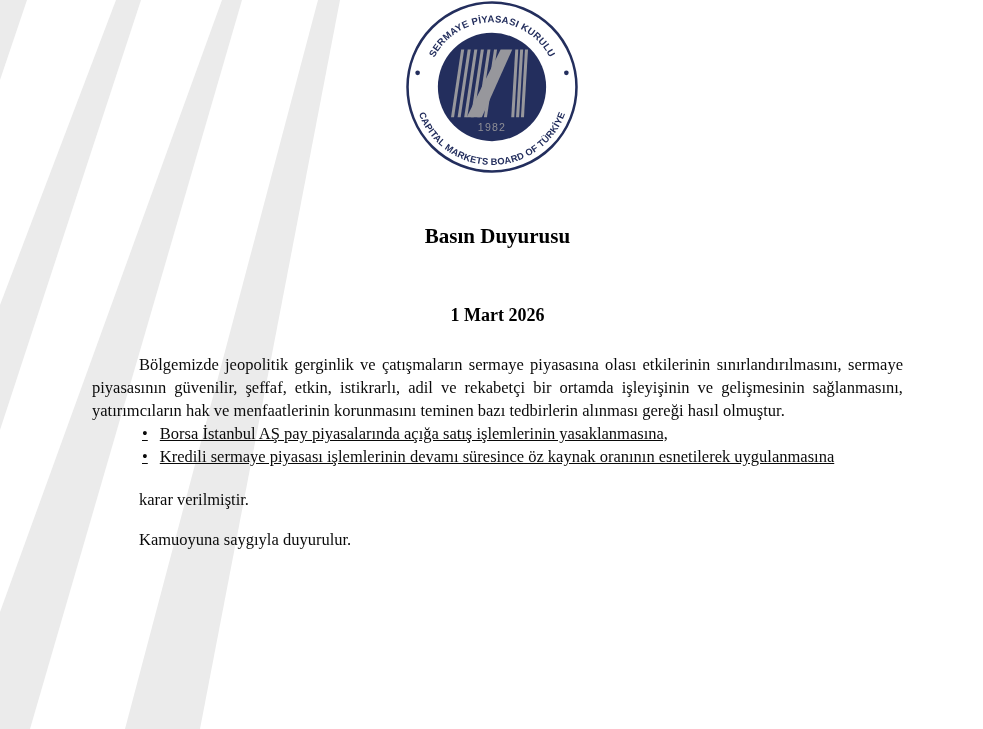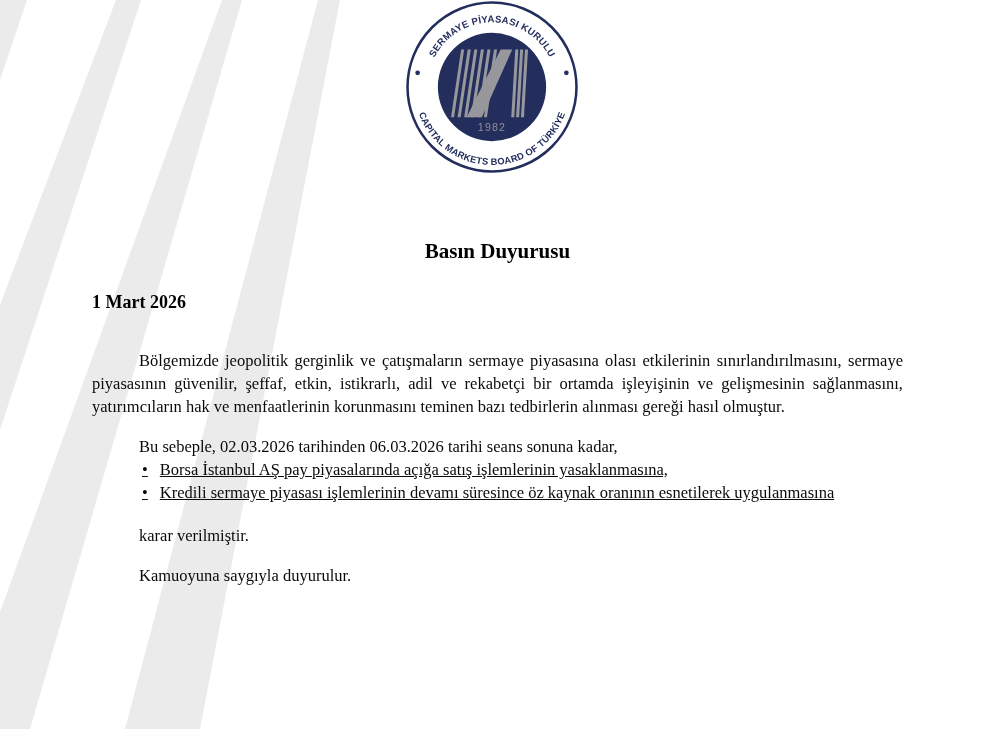--- a/index.html
+++ b/index.html
@@ -18,31 +18,31 @@
   .logo-wrap svg{display:block;}
   .arc-text{
     font-family:"Liberation Sans",sans-serif;
     font-weight:bold;font-size:9.5px;letter-spacing:0.25px;
   }
   .arc-text-bottom{font-size:9.2px;letter-spacing:0.2px;}
   .year-text{
     font-family:"Liberation Sans",sans-serif;
     font-size:10.5px;letter-spacing:1.2px;
   }
-  .content{position:absolute;left:92px;top:239px;width:811px;}
+  .content{position:absolute;left:92px;top:224px;width:811px;}
   .title{
     margin:0;font-size:21px;line-height:24px;font-weight:bold;
     text-align:center;color:#000;
   }
   .date{
-    margin-top:28px;font-size:18px;line-height:22px;font-weight:bold;
-    text-align:left;color:#000;
+    margin-top:56px;font-size:18px;line-height:22px;font-weight:bold;
+    text-align:center;color:#000;
   }
   p{margin:0;font-size:16.5px;line-height:23px;color:#0a0a0a;}
-  .p-main{margin-top:36px;text-align:justify;text-indent:47px;}
+  .p-main{margin-top:27px;text-align:justify;text-indent:47px;}
   .p-intro{margin-top:17px;text-indent:47px;}
   .p-bullet{text-align:justify;text-indent:50px;text-decoration:underline;}
   .bchar{padding-right:12px;}
   .p-close1{margin-top:20px;text-indent:47px;}
   .p-close2{margin-top:17px;text-indent:47px;}
 </style>
 </head>
 <body>
 
 <div class="page">
@@ -92,21 +92,20 @@
     </svg>
   </div>
 
   <div class="content">
     <h1 class="title">Basın Duyurusu</h1>
 
     <div class="date">1 Mart 2026</div>
 
     <p class="p-main">Bölgemizde jeopolitik gerginlik ve çatışmaların sermaye piyasasına olası etkilerinin sınırlandırılmasını, sermaye piyasasının güvenilir, şeffaf, etkin, istikrarlı, adil ve rekabetçi bir ortamda işleyişinin ve gelişmesinin sağlanmasını, yatırımcıların hak ve menfaatlerinin korunmasını teminen bazı tedbirlerin alınması gereği hasıl olmuştur.</p>
 
-    <p class="p-intro">Bu sebeple, 02.03.2026 tarihinden 06.03.2026 tarihi seans sonuna kadar,</p>
 
     <p class="p-bullet"><span class="bchar">•</span><span>Borsa İstanbul AŞ pay piyasalarında açığa satış işlemlerinin yasaklanmasına,</span></p>
 
     <p class="p-bullet"><span class="bchar">•</span><span>Kredili sermaye piyasası işlemlerinin devamı süresince öz kaynak oranının esnetilerek uygulanmasına</span></p>
 
     <p class="p-close1">karar verilmiştir.</p>
 
     <p class="p-close2">Kamuoyuna saygıyla duyurulur.</p>
   </div>
 

